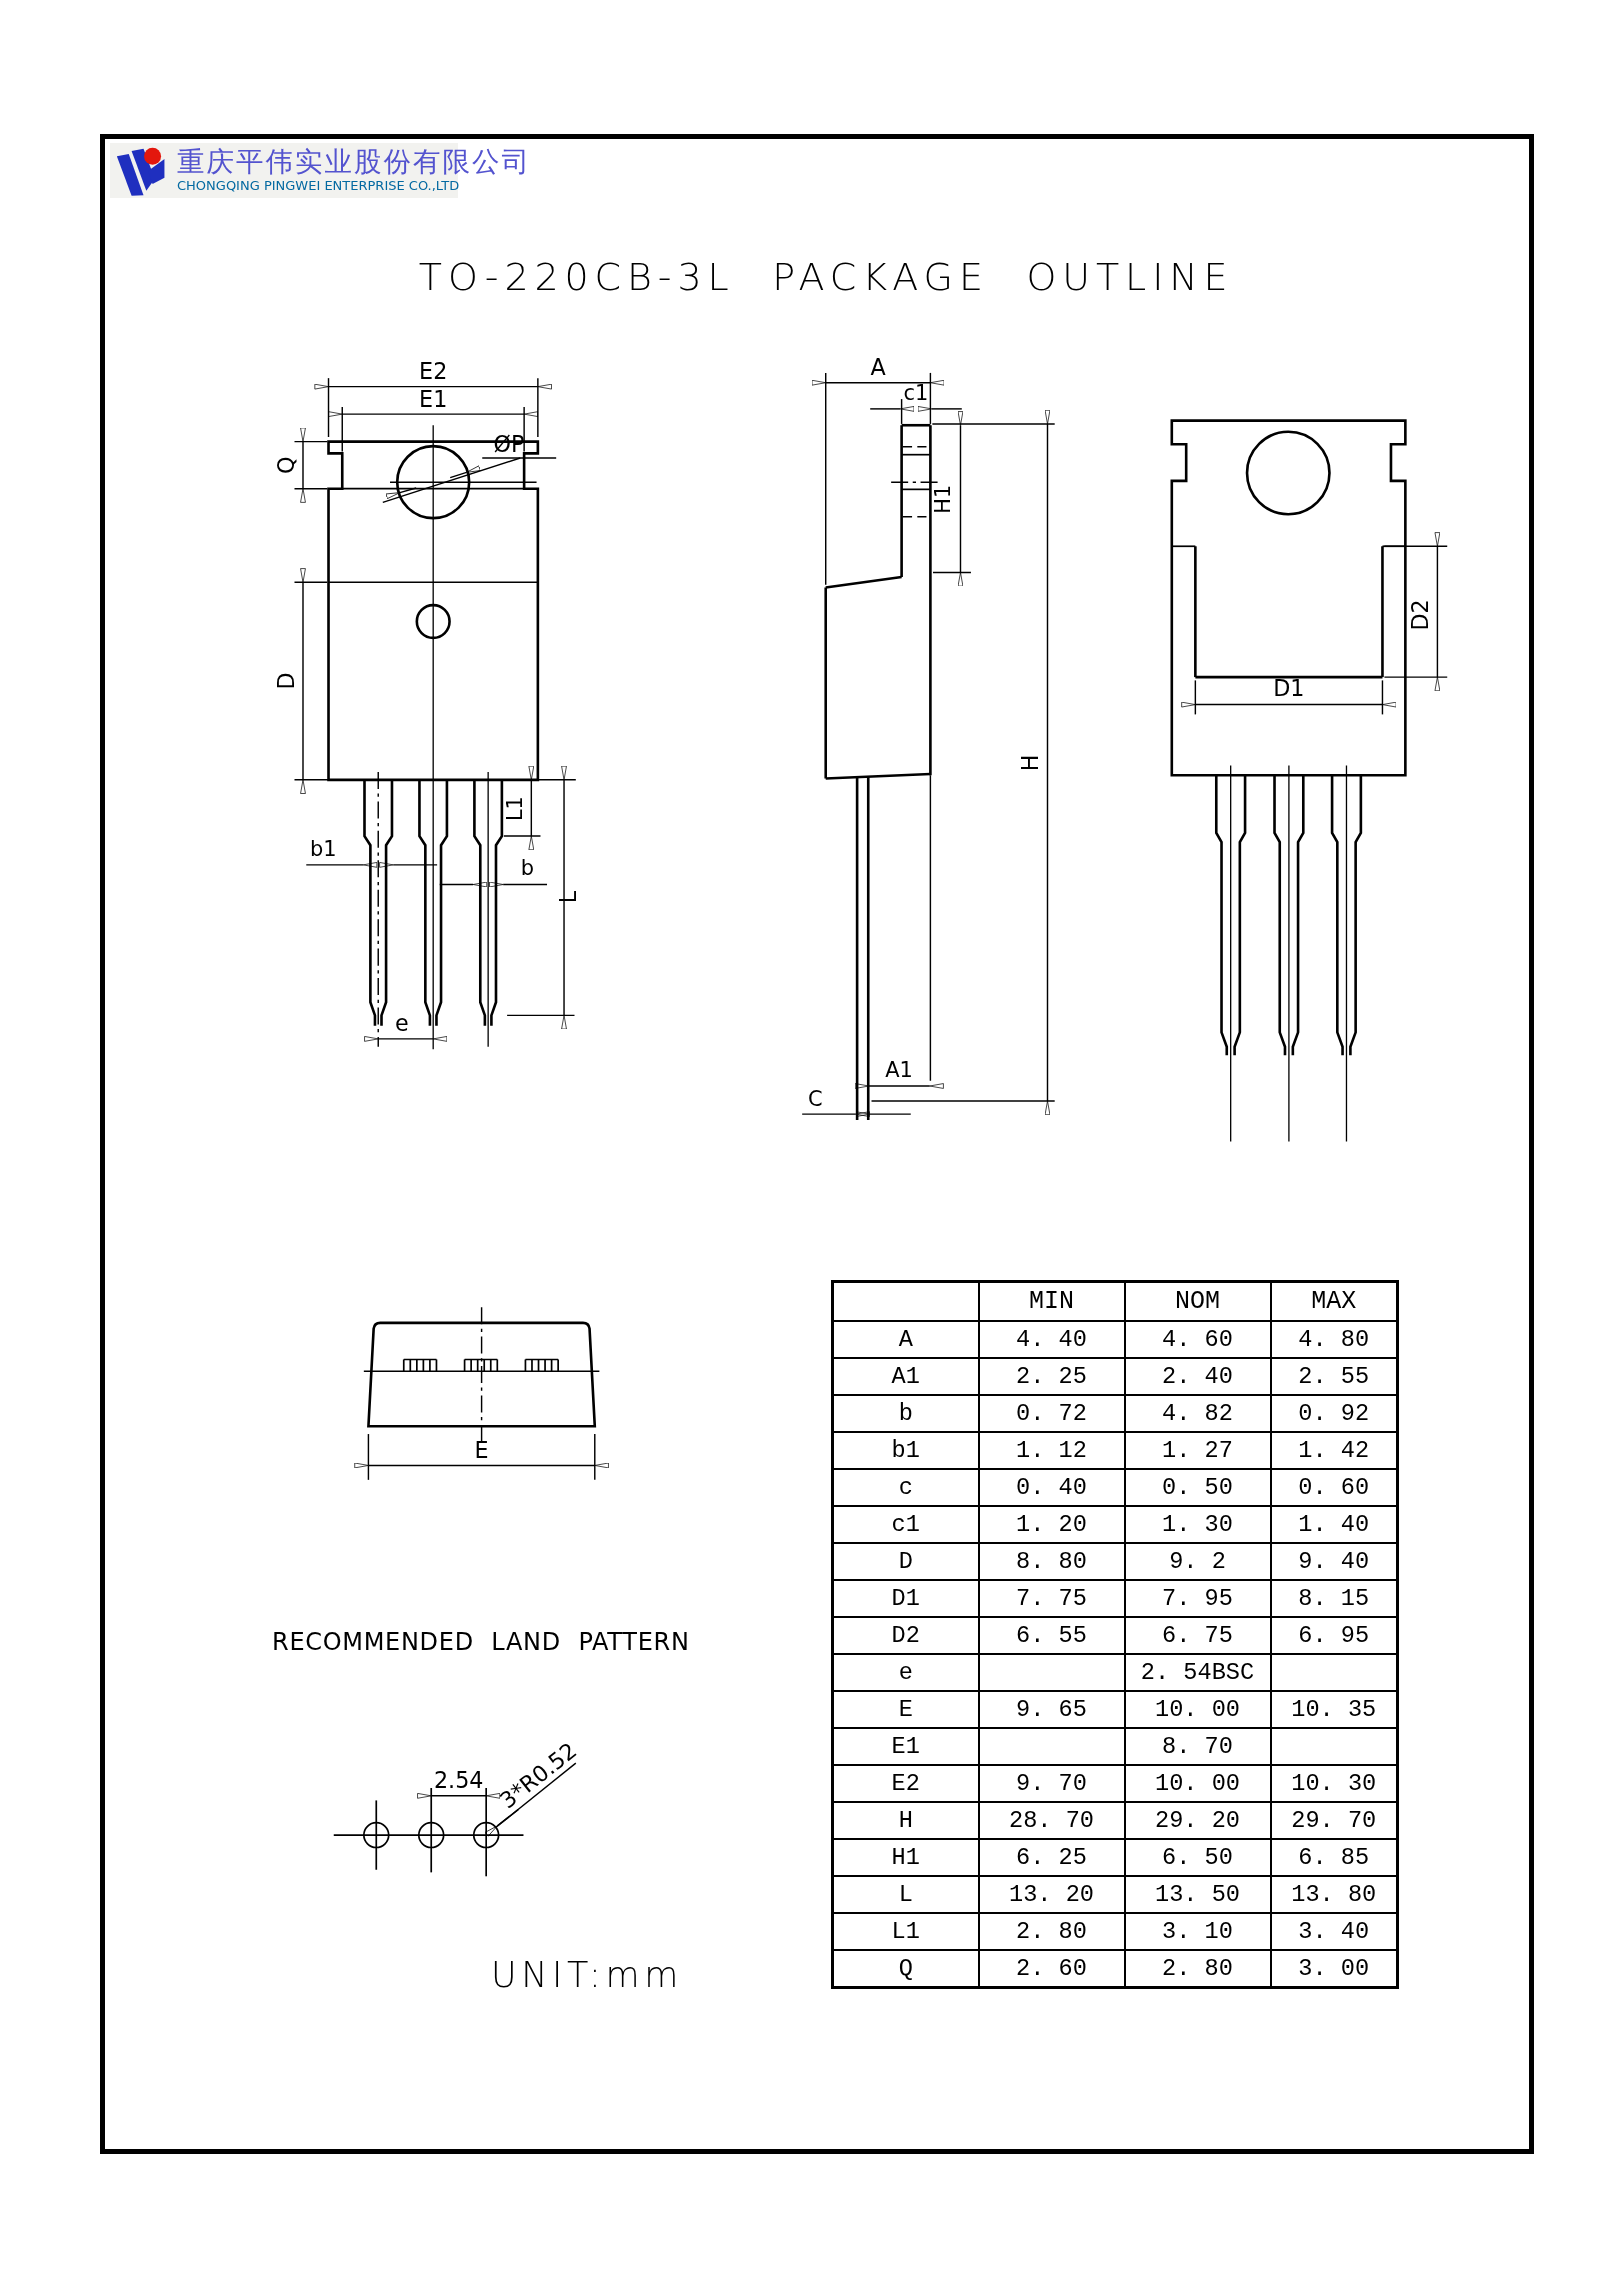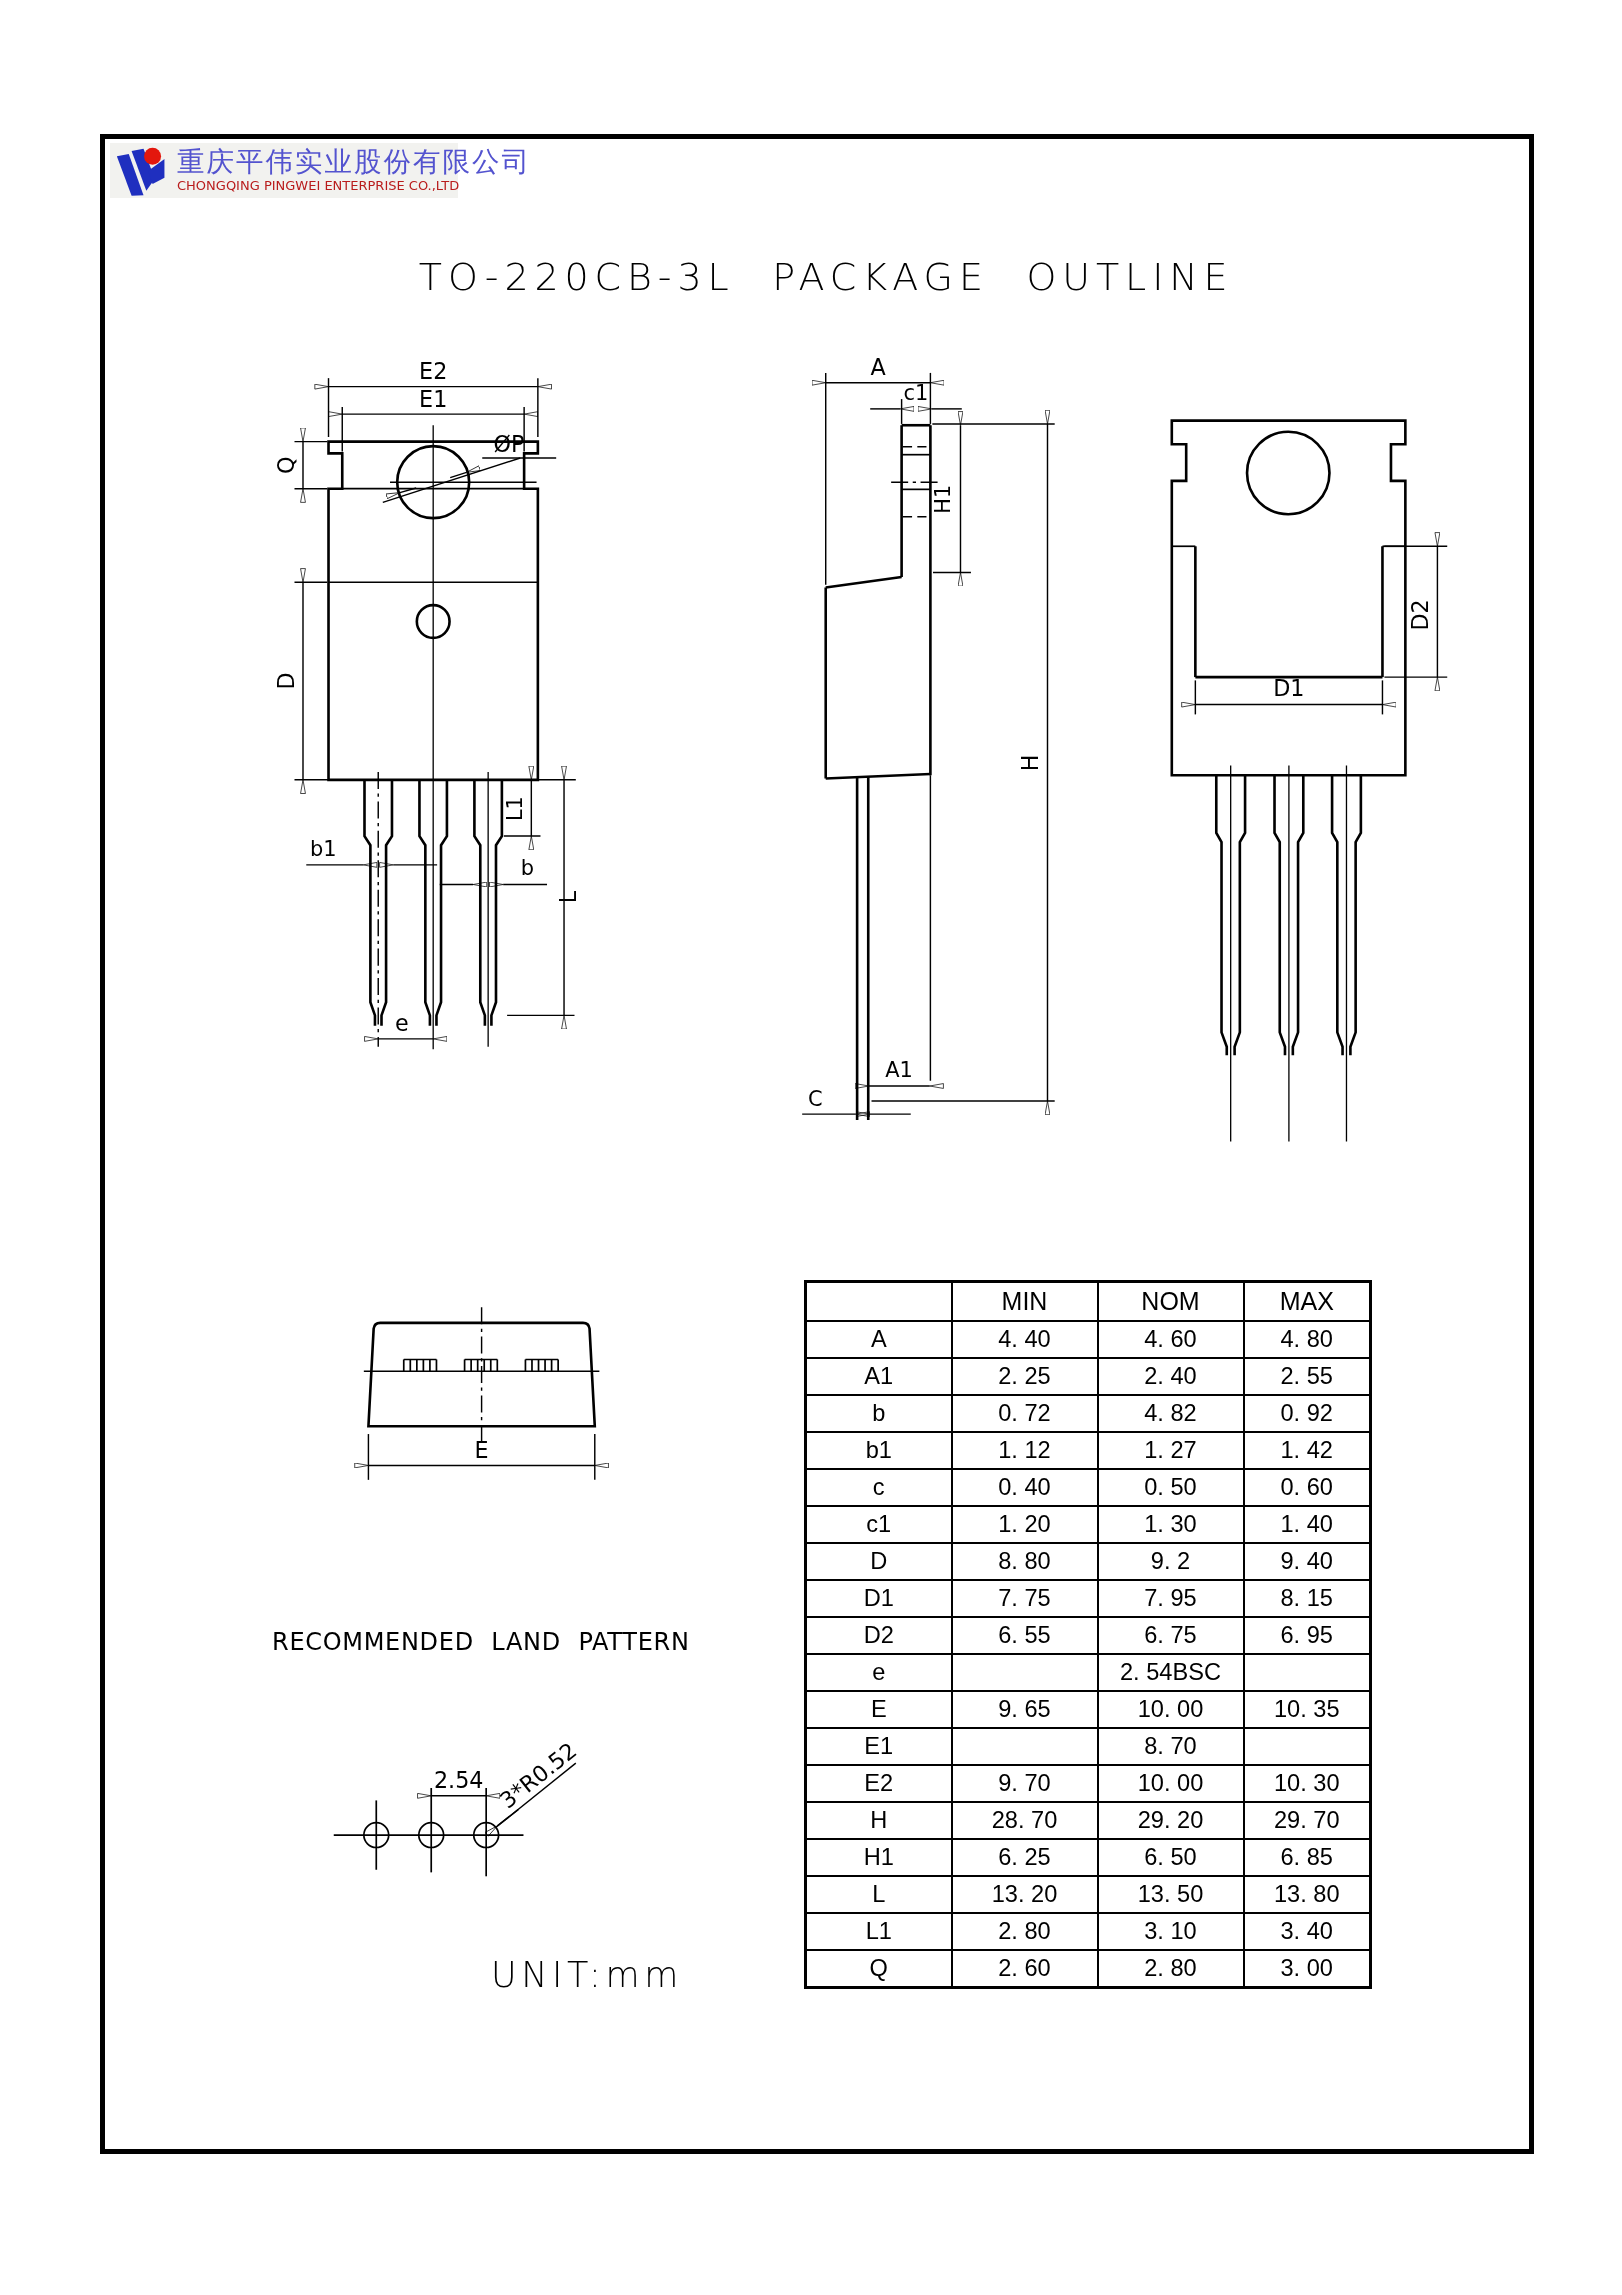--- a/index.html
+++ b/index.html
@@ -3,43 +3,43 @@
 <meta charset="utf-8">
 <style>
   html,body{margin:0;padding:0;background:#ffffff;}
   #page{position:relative;width:1622px;height:2295px;background:#ffffff;overflow:hidden;
         font-family:"DejaVu Sans",sans-serif;color:#000;}
   #border{position:absolute;left:100px;top:134px;width:1424px;height:2010px;border:5.2px solid #000;}
   
   #logo-strip{position:absolute;left:110px;top:143px;width:348px;height:55px;background:#f2f2ef;}
   #logo-mark{position:absolute;left:3.9px;top:2.6px;width:59px;height:51px;}
   #wordmark-cn{position:absolute;left:67px;top:1.3px;font-size:27.5px;letter-spacing:2px;color:#5353cf;white-space:nowrap;}
-  #wordmark-en{position:absolute;left:67px;top:35px;font-size:13px;color:#b91c1c;white-space:nowrap;}
+  #wordmark-en{position:absolute;left:67px;top:35px;font-size:13px;color:#0369a1;white-space:nowrap;}
   
   #page-title{position:absolute;left:100px;top:255px;width:1434px;text-align:center;
         font-size:38px;font-weight:200;letter-spacing:5.9px;word-spacing:19.6px;white-space:nowrap;
         padding-left:18.3px;box-sizing:border-box;}
   
   #land-title{position:absolute;left:239px;top:1628px;font-size:24px;letter-spacing:0.7px;word-spacing:9.2px;white-space:nowrap;margin-left:33px;}
   #unit-label{position:absolute;left:455px;top:1955px;font-size:35px;font-weight:200;letter-spacing:4.6px;white-space:nowrap;margin-left:36px;}
   
   #art{position:absolute;left:0;top:0;width:1622px;height:2295px;}
   #art line,#art path,#art circle{stroke:#000;fill:none;}
   .ol{stroke-width:4px;}
   .ol2{stroke-width:2.6px;}
   .thin{stroke-width:2.2px;}
   .dim{stroke-width:2.2px;}
   .cl{stroke-width:2px;}
   .dash{stroke-width:2.2px;stroke-dasharray:14 8;}
   .dashdot{stroke-width:2.2px;stroke-dasharray:26 7 5 7;}
   .lbl{font-family:"DejaVu Sans",sans-serif;font-size:34px;fill:#000;stroke:none;text-anchor:middle;}
   .lbl-s{font-family:"DejaVu Sans",sans-serif;font-size:32px;fill:#000;stroke:none;text-anchor:middle;}
   
-  #dim-table{position:absolute;left:804px;top:1280px;border-collapse:collapse;table-layout:fixed;
-        font-family:Liberation Sans, sans-serif;}
+  #dim-table{position:absolute;left:831px;top:1280px;border-collapse:collapse;table-layout:fixed;
+        font-family:Liberation Mono, monospace;}
   #dim-table{border:3.9px solid #000;}
   #dim-table th,#dim-table td{border:2px solid #000;text-align:center;vertical-align:middle;
         padding:0;font-weight:normal;overflow:hidden;white-space:nowrap;}
   #dim-table th{height:37px;font-size:25px;}
   #dim-table td{height:35px;font-size:23.6px;}
   .c0{width:146px;} .c1{width:146px;} .c2{width:146px;} .c3{width:127px;}
 </style>
 </head>
 <body>
 

